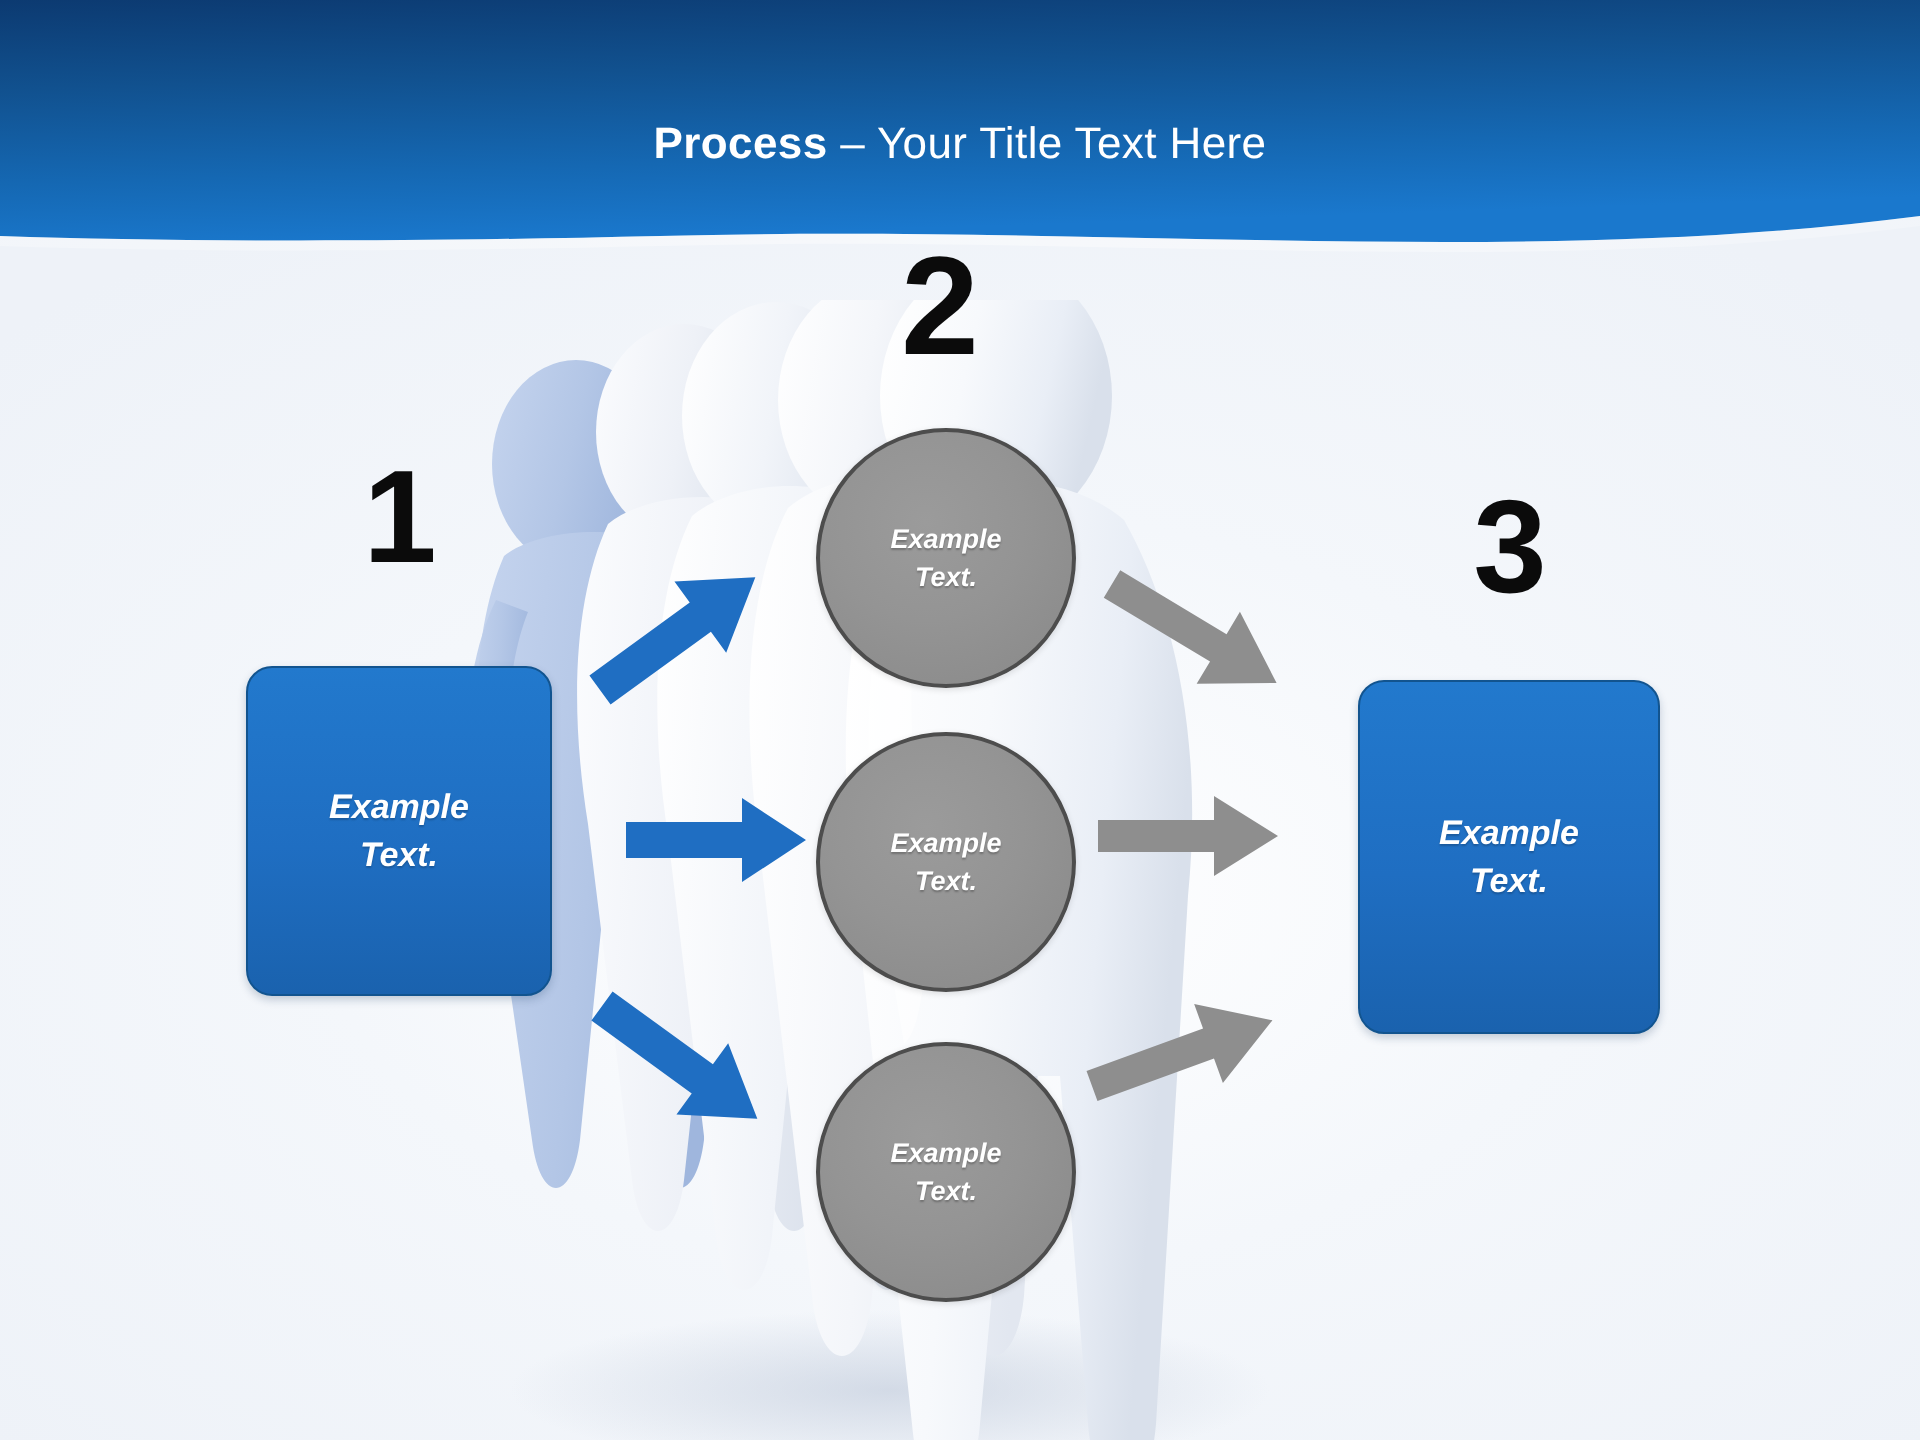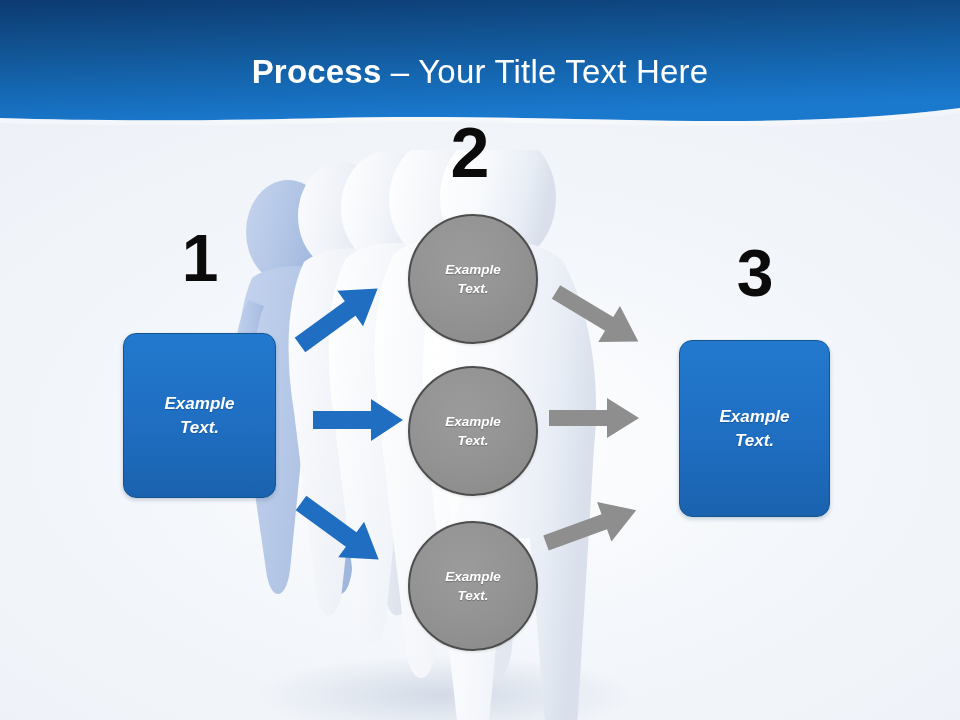--- a/index.html
+++ b/index.html
@@ -32,21 +32,21 @@
     width: 960px;
     height: 150px;
   }
   .header-title {
     position: absolute;
     left: 0;
     top: 52px;
     width: 960px;
     text-align: center;
     color: #ffffff;
-    font-size: 33px;
+    font-size: 22px;
     line-height: 40px;
     letter-spacing: 0.2px;
     white-space: nowrap;
   }
   .header-title .t-bold { font-weight: bold; }
   .header-title .t-reg  { font-weight: normal; }
 
   
   .people-layer {
     position: absolute;

